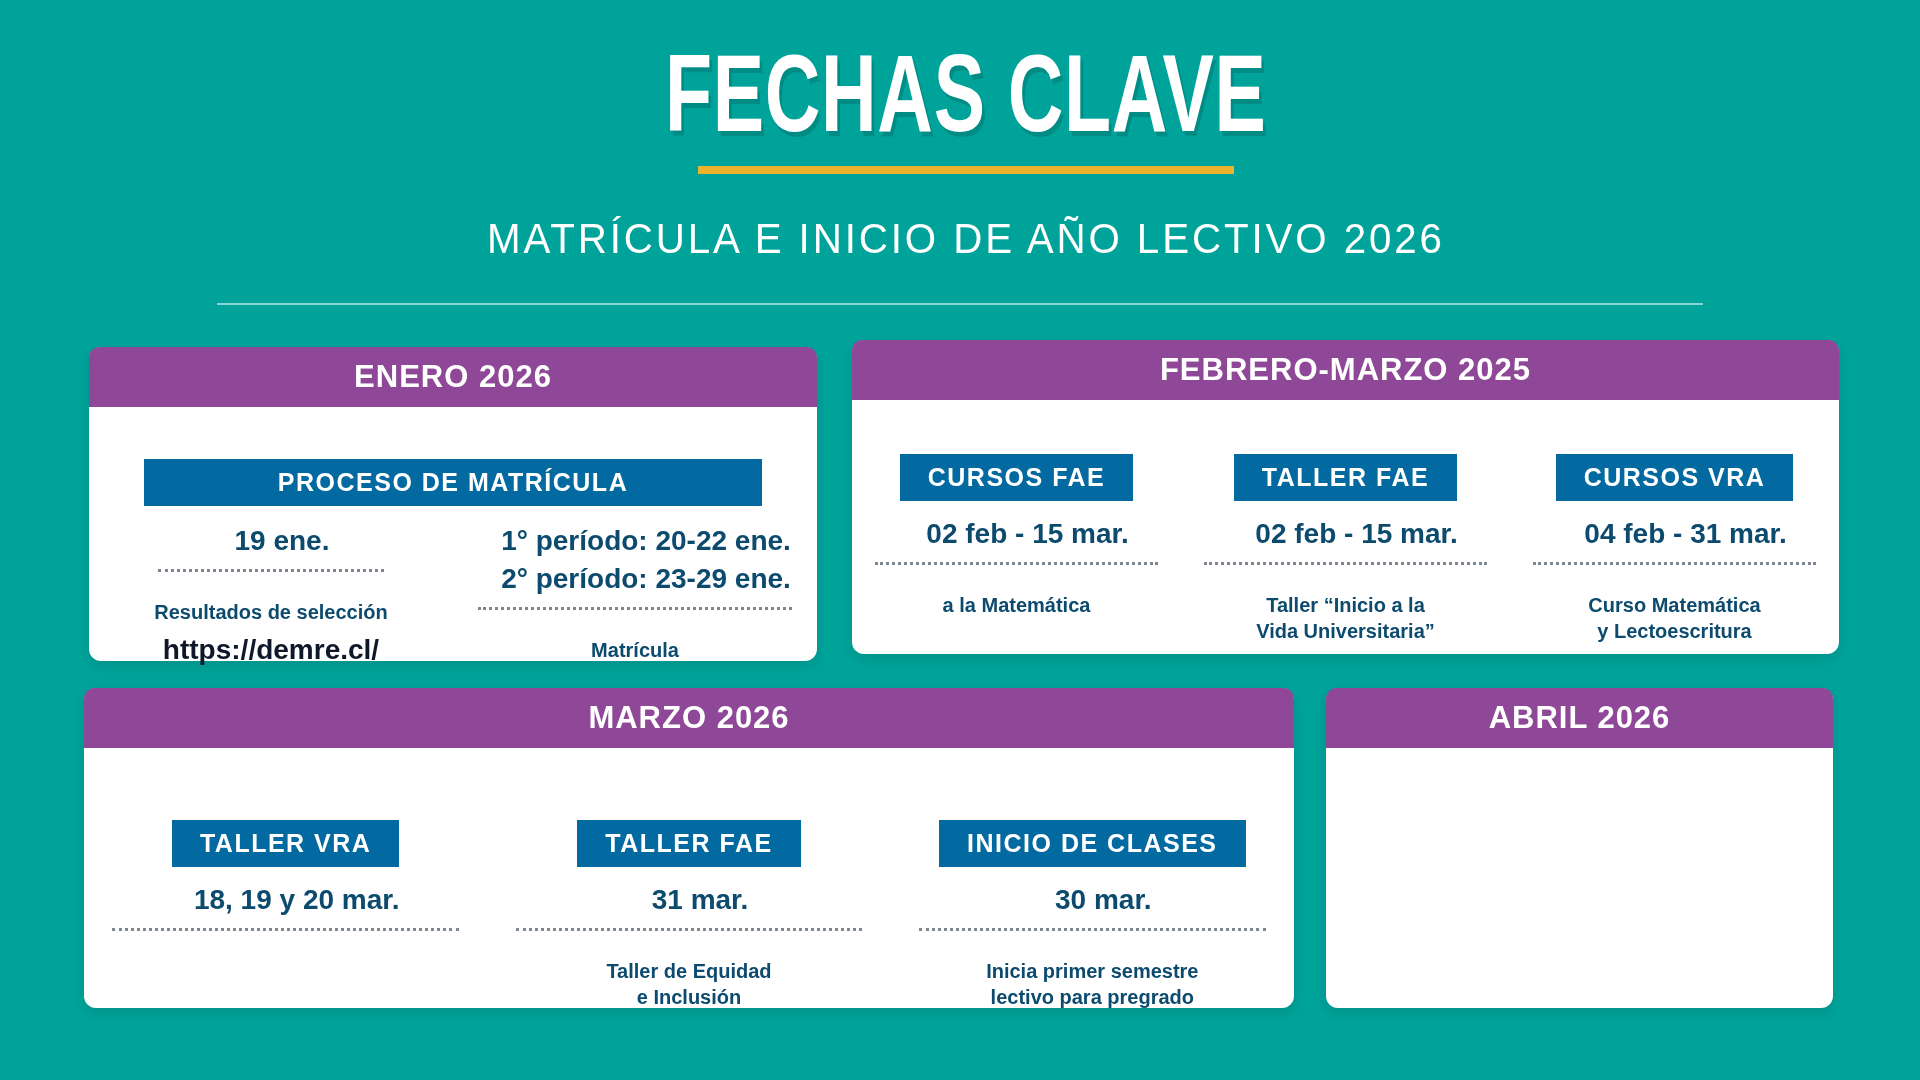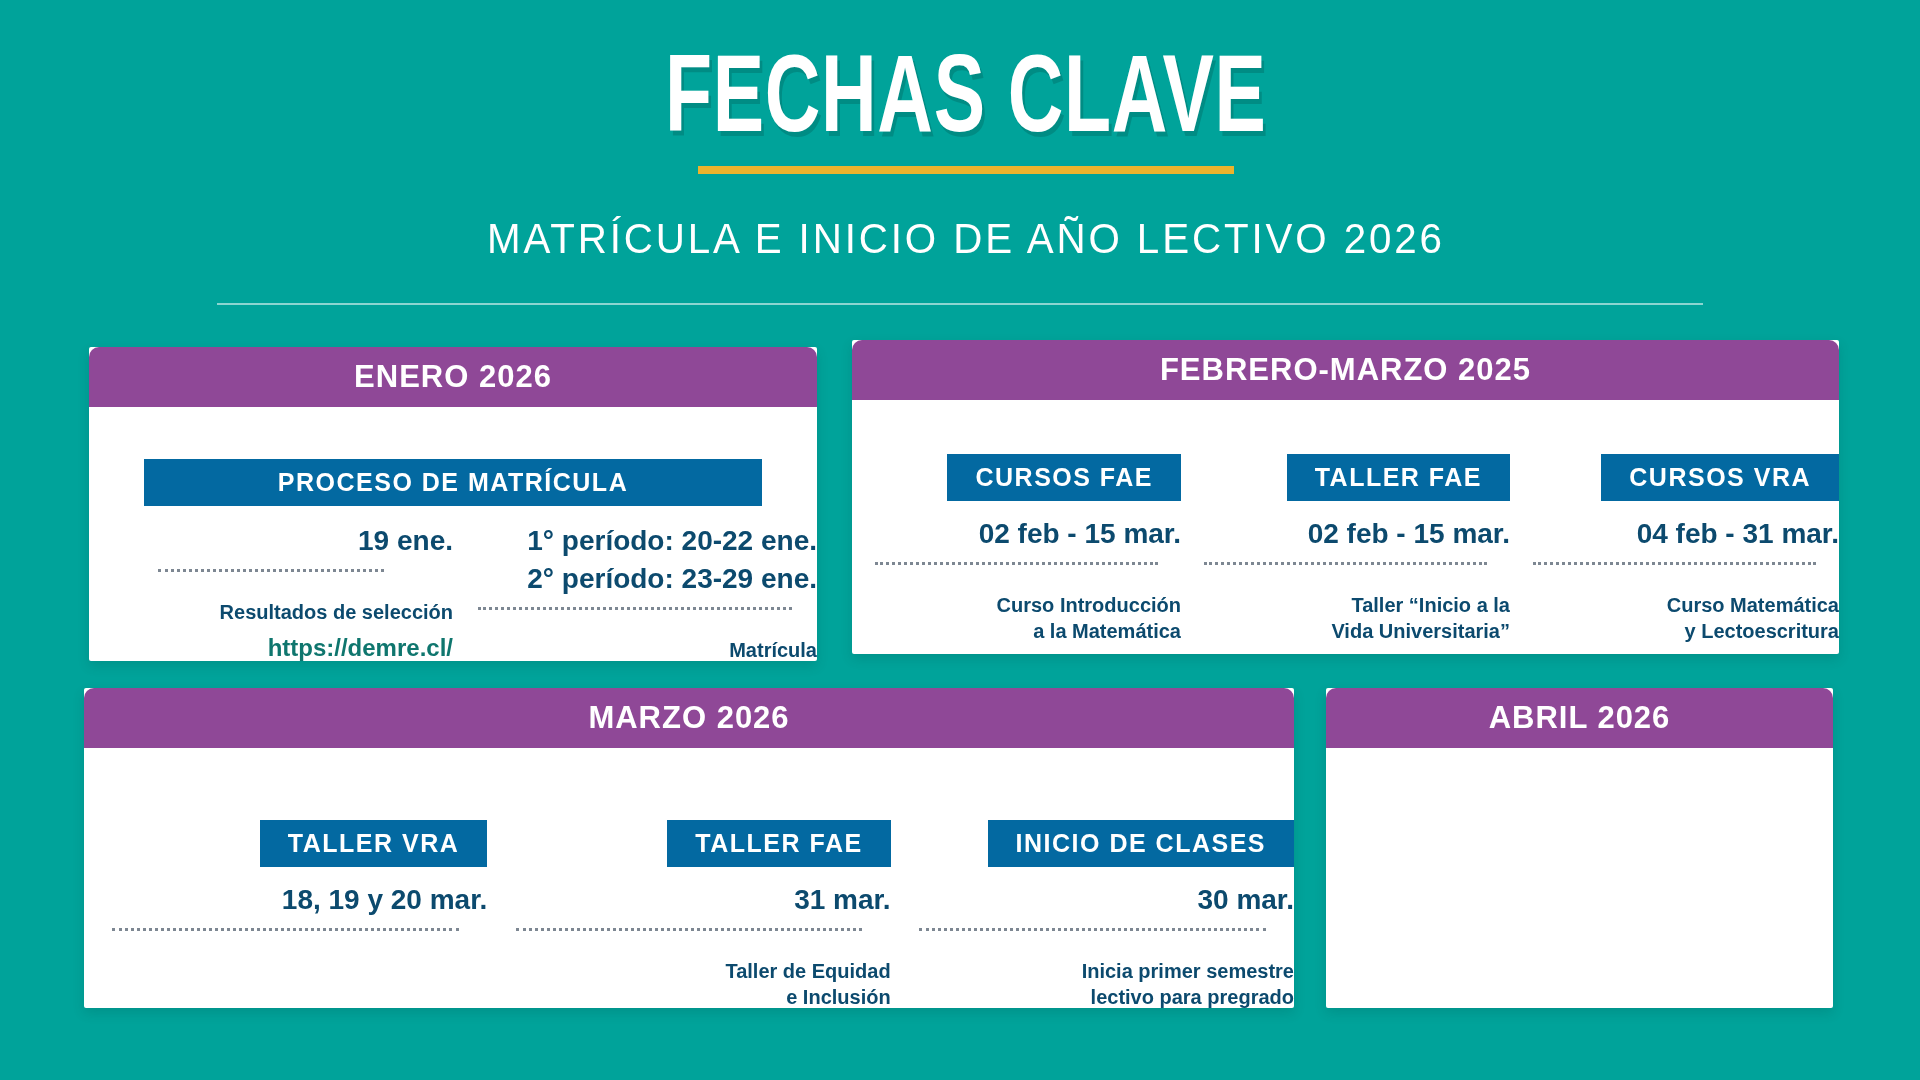--- a/index.html
+++ b/index.html
@@ -48,21 +48,21 @@
     position:absolute;
     top:303px;left:217px;
     width:1486px;height:2px;
     background:rgba(255,255,255,0.55);
   }
 
   
   .card{
     position:absolute;
     background:#ffffff;
-    border-radius:2px;
+    border-radius:12px;
     box-shadow:0 5px 12px rgba(0,60,55,0.16);
   }
   .card-header{
     height:60px;
     background:#8F4897;
     border-radius:10px 10px 0 0;
     color:#ffffff;
     font-weight:bold;
     font-size:31px;
     letter-spacing:1px;
@@ -86,21 +86,21 @@
     font-weight:bold;
     font-size:25px;
     letter-spacing:1.5px;
     padding:9px 28px;
     white-space:nowrap;
   }
   .badge-wide{
     width:562px;
     padding:9px 28px;
   }
-  .cols{display:flex;margin-top:2px;text-align:right;}
+  .cols{display:flex;margin-top:2px;}
   .col{flex:1;min-width:0;}
 
   .date{
     margin-top:16px;
     font-size:28px;
     font-weight:bold;
     color:#0c4a6e;
     line-height:1.22;
     white-space:nowrap;
     margin-left:22px;
@@ -115,23 +115,23 @@
   .desc{
     font-size:20px;
     font-weight:bold;
     color:#0c4a6e;
     line-height:1.28;
     margin-top:28px;
   }
   .desc span{display:block;}
   .url{
     margin-top:8px;
-    font-size:24px;
-    font-weight:bold;
-    color:#0f766e;
+    font-size:28px;
+    font-weight:bold;
+    color:#0f172a;
   }
 </style>
 </head>
 <body>
 
 <div class="canvas">
 
   <div class="top">
     <h1 class="title">FECHAS CLAVE</h1>
     <div class="gold-rule"></div>
@@ -168,21 +168,20 @@
 
   <section class="card row1 card-febmar">
     <div class="card-header">FEBRERO-MARZO 2025</div>
     <div class="card-body">
       <div class="cols">
         <div class="col">
           <div class="badge">CURSOS FAE</div>
           <div class="date">02 feb - 15 mar.</div>
           <div class="dotted"></div>
           <div class="desc">
-            <span>Curso Introducción</span>
             <span>a la Matemática</span>
           </div>
         </div>
         <div class="col">
           <div class="badge">TALLER FAE</div>
           <div class="date">02 feb - 15 mar.</div>
           <div class="dotted"></div>
           <div class="desc">
             <span>Taller “Inicio a la</span>
             <span>Vida Universitaria”</span>

